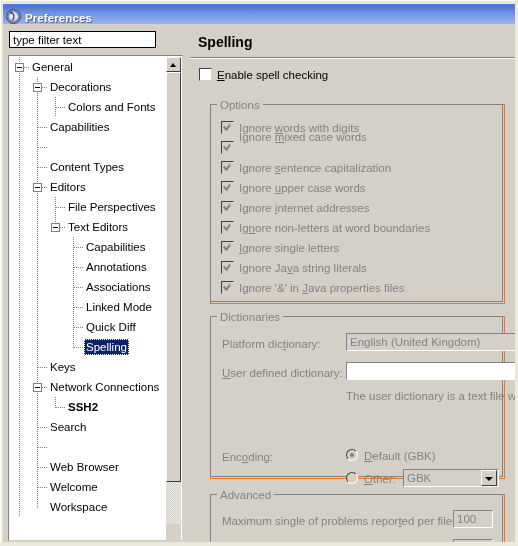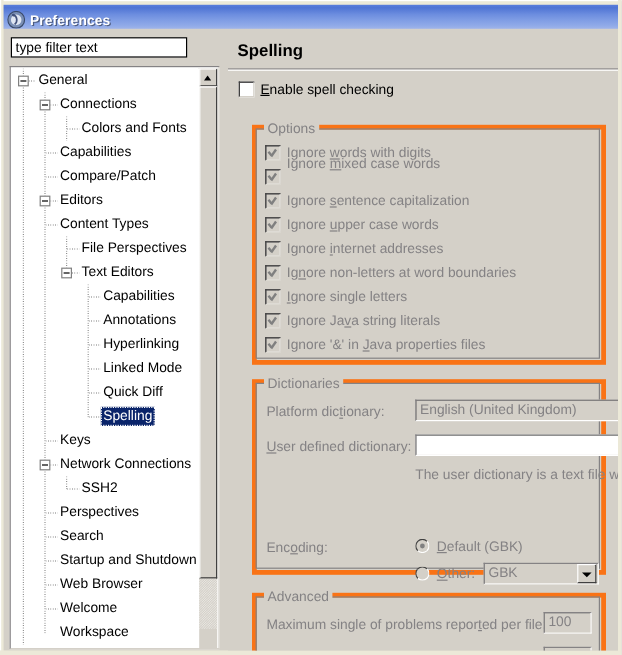--- a/index.html
+++ b/index.html
@@ -318,21 +318,21 @@
     line-height: 13px;
     white-space: nowrap;
     color: #000;
   }
   .lbl.dim { color: #848284; }
   .mn { text-decoration: underline; }
 
   
   .group {
     position: absolute;
-    border: 4px solid #f97316;
+    border: 1px solid #f97316;
     box-sizing: border-box;
   }
   .group .gb-inner {
     position: absolute;
     left: -1px; top: -1px; right: 1px; bottom: 1px;
     border: 1px solid #848284;
     box-sizing: border-box;
     pointer-events: none;
   }
   .group-title {
@@ -426,53 +426,52 @@
           <div class="vline" style="left: 10px; height: 20px;"></div>
           <div class="hline" style="left: 11px; width: 10px;"></div>
           <div class="tog" style="left: 6px;"></div>
           <span class="tree-label" style="left: 21px;">General</span>
         </div>
         <div class="tree-row">
           <div class="vline" style="left: 10px;"></div>
           <div class="vline" style="left: 28px; height: 20px;"></div>
           <div class="hline" style="left: 29px; width: 10px;"></div>
           <div class="tog" style="left: 24px;"></div>
-          <span class="tree-label" style="left: 39px;">Connections</span>
+          <span class="tree-label" style="left: 39px;">Decorations</span>
         </div>
         <div class="tree-row">
           <div class="vline" style="left: 10px;"></div>
           <div class="vline" style="left: 28px;"></div>
           <div class="vline" style="left: 46px; height: 20px;"></div>
           <div class="hline" style="left: 47px; width: 10px;"></div>
           <span class="tree-label" style="left: 57px;">Colors and Fonts</span>
         </div>
         <div class="tree-row">
           <div class="vline" style="left: 10px;"></div>
           <div class="vline" style="left: 28px; height: 20px;"></div>
           <div class="hline" style="left: 29px; width: 10px;"></div>
           <span class="tree-label" style="left: 39px;">Capabilities</span>
         </div>
         <div class="tree-row">
           <div class="vline" style="left: 10px;"></div>
           <div class="vline" style="left: 28px; height: 20px;"></div>
           <div class="hline" style="left: 29px; width: 10px;"></div>
-          <span class="tree-label" style="left: 39px;">Compare/Patch</span>
+        </div>
+        <div class="tree-row">
+          <div class="vline" style="left: 10px;"></div>
+          <div class="vline" style="left: 28px; height: 20px;"></div>
+          <div class="hline" style="left: 29px; width: 10px;"></div>
+          <span class="tree-label" style="left: 39px;">Content Types</span>
         </div>
         <div class="tree-row">
           <div class="vline" style="left: 10px;"></div>
           <div class="vline" style="left: 28px; height: 20px;"></div>
           <div class="hline" style="left: 29px; width: 10px;"></div>
           <div class="tog" style="left: 24px;"></div>
           <span class="tree-label" style="left: 39px;">Editors</span>
-        </div>
-        <div class="tree-row">
-          <div class="vline" style="left: 10px;"></div>
-          <div class="vline" style="left: 28px; height: 20px;"></div>
-          <div class="hline" style="left: 29px; width: 10px;"></div>
-          <span class="tree-label" style="left: 39px;">Content Types</span>
         </div>
         <div class="tree-row">
           <div class="vline" style="left: 10px;"></div>
           <div class="vline" style="left: 28px;"></div>
           <div class="vline" style="left: 46px; height: 20px;"></div>
           <div class="hline" style="left: 47px; width: 10px;"></div>
           <span class="tree-label" style="left: 57px;">File Perspectives</span>
         </div>
         <div class="tree-row">
           <div class="vline" style="left: 10px;"></div>
@@ -494,21 +493,21 @@
           <div class="vline" style="left: 28px;"></div>
           <div class="vline" style="left: 64px; height: 20px;"></div>
           <div class="hline" style="left: 65px; width: 10px;"></div>
           <span class="tree-label" style="left: 75px;">Annotations</span>
         </div>
         <div class="tree-row">
           <div class="vline" style="left: 10px;"></div>
           <div class="vline" style="left: 28px;"></div>
           <div class="vline" style="left: 64px; height: 20px;"></div>
           <div class="hline" style="left: 65px; width: 10px;"></div>
-          <span class="tree-label" style="left: 75px;">Hyperlinking</span>
+          <span class="tree-label" style="left: 75px;">Associations</span>
         </div>
         <div class="tree-row">
           <div class="vline" style="left: 10px;"></div>
           <div class="vline" style="left: 28px;"></div>
           <div class="vline" style="left: 64px; height: 20px;"></div>
           <div class="hline" style="left: 65px; width: 10px;"></div>
           <span class="tree-label" style="left: 75px;">Linked Mode</span>
         </div>
         <div class="tree-row">
           <div class="vline" style="left: 10px;"></div>
@@ -535,39 +534,32 @@
           <div class="vline" style="left: 28px; height: 20px;"></div>
           <div class="hline" style="left: 29px; width: 10px;"></div>
           <div class="tog" style="left: 24px;"></div>
           <span class="tree-label" style="left: 39px;">Network Connections</span>
         </div>
         <div class="tree-row">
           <div class="vline" style="left: 10px;"></div>
           <div class="vline" style="left: 28px;"></div>
           <div class="vline" style="left: 46px; height: 11px;"></div>
           <div class="hline" style="left: 47px; width: 10px;"></div>
-          <span class="tree-label" style="left: 57px;">SSH2</span>
-        </div>
-        <div class="tree-row">
-          <div class="vline" style="left: 10px;"></div>
-          <div class="vline" style="left: 28px; height: 20px;"></div>
-          <div class="hline" style="left: 29px; width: 10px;"></div>
-          <span class="tree-label" style="left: 39px;">Perspectives</span>
+          <span class="tree-label" style="left: 57px; font-weight: bold;">SSH2</span>
         </div>
         <div class="tree-row">
           <div class="vline" style="left: 10px;"></div>
           <div class="vline" style="left: 28px; height: 20px;"></div>
           <div class="hline" style="left: 29px; width: 10px;"></div>
           <span class="tree-label" style="left: 39px;">Search</span>
         </div>
         <div class="tree-row">
           <div class="vline" style="left: 10px;"></div>
           <div class="vline" style="left: 28px; height: 20px;"></div>
           <div class="hline" style="left: 29px; width: 10px;"></div>
-          <span class="tree-label" style="left: 39px;">Startup and Shutdown</span>
         </div>
         <div class="tree-row">
           <div class="vline" style="left: 10px;"></div>
           <div class="vline" style="left: 28px; height: 20px;"></div>
           <div class="hline" style="left: 29px; width: 10px;"></div>
           <span class="tree-label" style="left: 39px;">Web Browser</span>
         </div>
         <div class="tree-row">
           <div class="vline" style="left: 10px;"></div>
           <div class="vline" style="left: 28px; height: 20px;"></div>

